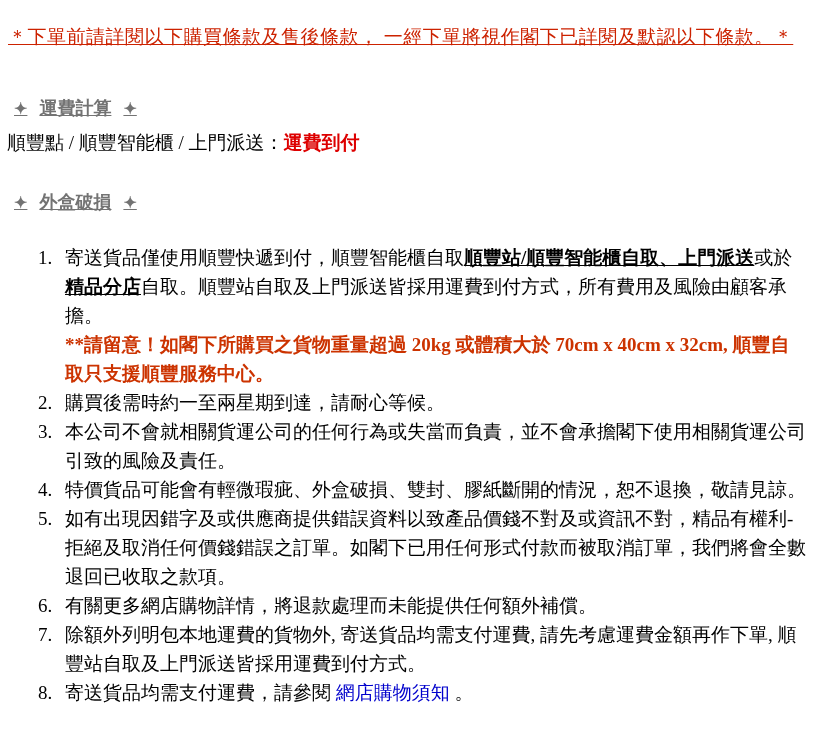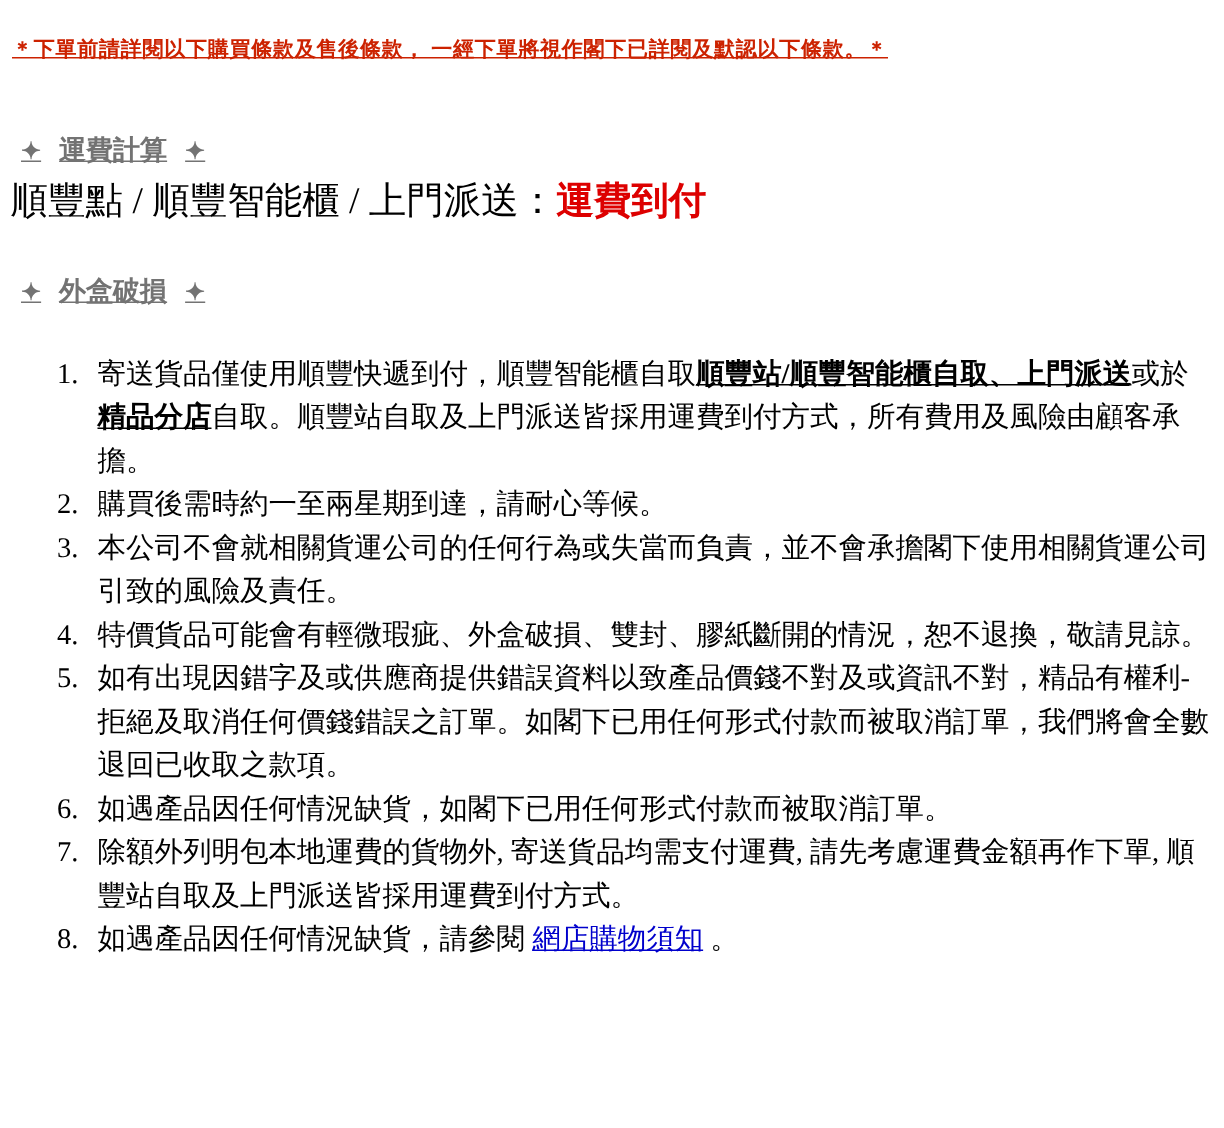--- a/index.html
+++ b/index.html
@@ -20,22 +20,22 @@
     color: #000000;
     font-family: "Liberation Serif", "DejaVu Serif", serif;
   }
   .page {
     width: 816px;
     height: 752px;
     position: relative;
   }
   .doc-title {
     margin: 24px 8px 0 8px;
-    font-size: 14px;
-    font-weight: bold;
+    font-size: 19px;
+    font-weight: normal;
     color: var(--title-red);
     text-decoration: underline;
     letter-spacing: 0.5px;
     white-space: nowrap;
   }
   .section-heading {
     margin: 46px 0 0 14px;
     font-size: 18px;
     font-weight: bold;
     color: #737373;
@@ -45,21 +45,21 @@
     margin: 0 12px;
   }
   .section-heading.second {
     margin-top: 33px;
   }
   .diamond {
     font-size: 16px;
   }
   .ship-line {
     margin-left: 7px;
-    font-size: 25px;
+    font-size: 19px;
     line-height: 29px;
   }
   .ship-line.first {
     margin-top: 8px;
   }
   .highlight-red {
     color: var(--highlight-red);
     font-weight: bold;
   }
   ol.terms-list {
@@ -84,21 +84,20 @@
     font-weight: bold;
     text-decoration: underline;
     margin-top: 32px;
   }
   .seg-note {
     color: var(--note-red);
     font-weight: bold;
   }
   .seg-link {
     color: var(--link-blue);
-    text-decoration: underline;
     cursor: pointer;
   }
 </style>
 </head>
 <body>
 
 <div class="page">
 
   <div class="doc-title">＊下單前請詳閱以下購買條款及售後條款， 一經下單將視作閣下已詳閱及默認以下條款。＊</div>
 
@@ -111,45 +110,45 @@
   </div>
 
 
   <div class="section-heading second">
     <span class="diamond">✦</span><span class="heading-label">外盒破損</span><span class="diamond">✦</span>
   </div>
 
   <ol class="terms-list" id="terms-list">
       <li>
         <span class="num">1.</span>
-        <span class="li-content"><span class="seg-normal">寄送貨品僅使用順豐快遞到付，順豐智能櫃自取</span><span class="seg-emphasis">順豐站/順豐智能櫃自取、上門派送</span><span class="seg-normal">或於</span><span class="seg-emphasis">精品分店</span><span class="seg-normal">自取。順豐站自取及上門派送皆採用運費到付方式，所有費用及風險由顧客承擔。</span></span>
+        <span class="li-content"><span class="seg-normal">寄送貨品僅使用順豐快遞到付，順豐智能櫃自取</span><span class="seg-emphasis">順豐站/順豐智能櫃自取、上門派送</span><span class="seg-normal">或於</span><span class="seg-emphasis">精品分店</span><span class="seg-normal">自取。順豐站自取及上門派送皆採用運費到付方式，所有費用及風險由顧客承擔。</span><div class="seg-note">**請留意！如閣下所購買之貨物重量超過 20kg 或體積大於 70cm x 40cm x 32cm, 順豐自取只支援順豐服務中心。</div></span>
       </li>
       <li>
         <span class="num">2.</span>
         <span class="li-content"><span class="seg-normal">購買後需時約一至兩星期到達，請耐心等候。</span></span>
       </li>
       <li>
         <span class="num">3.</span>
         <span class="li-content"><span class="seg-normal">本公司不會就相關貨運公司的任何行為或失當而負責，並不會承擔閣下使用相關貨運公司引致的風險及責任。</span></span>
       </li>
       <li>
         <span class="num">4.</span>
         <span class="li-content"><span class="seg-normal">特價貨品可能會有輕微瑕疵、外盒破損、雙封、膠紙斷開的情況，恕不退換，敬請見諒。</span></span>
       </li>
       <li>
         <span class="num">5.</span>
         <span class="li-content"><span class="seg-normal">如有出現因錯字及或供應商提供錯誤資料以致產品價錢不對及或資訊不對，精品有權利-拒絕及取消任何價錢錯誤之訂單。如閣下已用任何形式付款而被取消訂單，我們將會全數退回已收取之款項。</span></span>
       </li>
       <li>
         <span class="num">6.</span>
-        <span class="li-content"><span class="seg-normal">如遇產品因任何情況缺貨，如閣下已用任何形式付款而被取消訂單。</span></span>
+        <span class="li-content"><span class="seg-normal">有關更多網店購物詳情，將退款處理而未能提供任何額外補償。</span></span>
       </li>
       <li>
         <span class="num">7.</span>
         <span class="li-content"><span class="seg-normal">除額外列明包本地運費的貨物外, 寄送貨品均需支付運費, 請先考慮運費金額再作下單, 順豐站自取及上門派送皆採用運費到付方式。</span></span>
       </li>
       <li>
         <span class="num">8.</span>
-        <span class="li-content"><span class="seg-normal">如遇產品因任何情況缺貨，請參閱 </span><a class="seg-link">網店購物須知</a><span class="seg-normal"> 。</span></span>
+        <span class="li-content"><span class="seg-normal">寄送貨品均需支付運費，請參閱 </span><a class="seg-link">網店購物須知</a><span class="seg-normal"> 。</span></span>
       </li>
     </ol>
 
 </div>
 
 </body></html>

